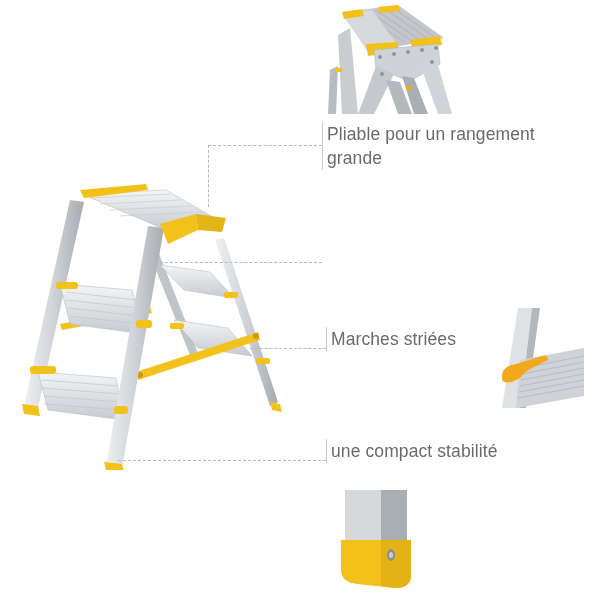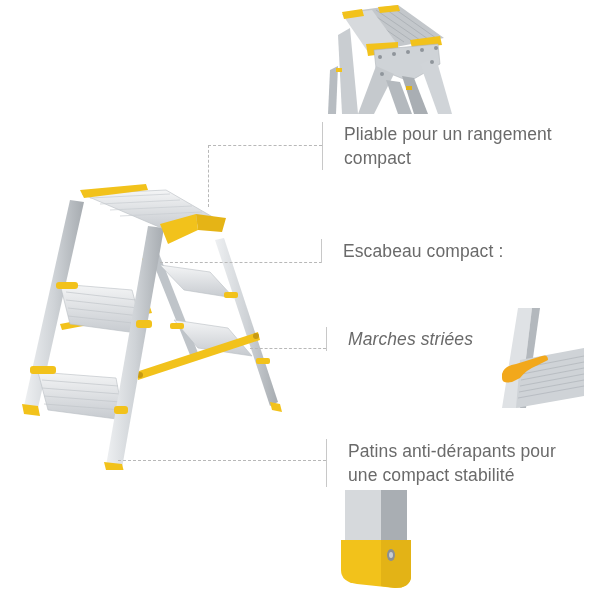--- a/index.html
+++ b/index.html
@@ -1,20 +1,20 @@
 <!DOCTYPE html>
 <html><head>
 <meta charset="utf-8">
 <style>
   html,body{margin:0;padding:0;background:#ffffff;}
   body{width:600px;height:600px;position:relative;overflow:hidden;font-family:"Liberation Sans","DejaVu Sans",sans-serif;}
   .abs{position:absolute;}
   .dash-h{position:absolute;height:0;border-top:1px dashed #b8b8b8;}
   .dash-v{position:absolute;width:0;border-left:1px dashed #b8b8b8;}
-  .callout{position:absolute;border-left:1px solid #c8c8c8;padding-left:21px;color:#6a6a6a;font-size:17.5px;line-height:24px;letter-spacing:0.1px;}
+  .callout{position:absolute;border-left:1px solid #c8c8c8;padding-left:4px;color:#6a6a6a;font-size:17.5px;line-height:24px;letter-spacing:0.1px;}
   .callout span{display:block;white-space:nowrap;}
   svg{display:block;}
 </style>
 </head>
 <body>
 
 <div class="abs" style="left:328px;top:0;width:124px;height:114px;">
   <svg width="124" height="114" viewBox="0 0 124 114">
 
     <polygon points="10,35 22,28 30,114 14,114" fill="#c9cdd1"></polygon>
@@ -131,30 +131,28 @@
 </div>
 
 <div class="dash-v" style="left:208px;top:145px;height:62px;"></div>
 <div class="dash-h" style="left:208px;top:145px;width:114px;"></div>
 <div class="dash-h" style="left:160px;top:262px;width:162px;"></div>
 <div class="dash-h" style="left:250px;top:348px;width:76px;"></div>
 <div class="dash-h" style="left:118px;top:460px;width:208px;"></div>
 
 <div class="callout" style="left:322px;top:122px;">
   <span>Pliable pour un rangement</span>
-  <span>compact</span>
+  <span>grande</span>
 </div>
 <div class="callout" style="left:321px;top:239px;">
-  <span>Escabeau compact :</span>
 </div>
-<div class="callout" style="left:326px;top:327px;font-style:italic;">
+<div class="callout" style="left:326px;top:327px;">
   <span>Marches striées</span>
 </div>
 <div class="callout" style="left:326px;top:439px;">
-  <span>Patins anti-dérapants pour</span>
   <span>une compact stabilité</span>
 </div>
 
 <div class="abs" style="left:492px;top:308px;width:92px;height:100px;">
   <svg width="92" height="100" viewBox="0 0 92 100">
     <polygon points="26,0 40,0 28,100 10,100" fill="#dfe2e5"></polygon>
     <polygon points="40,0 48,0 34,100 28,100" fill="#b3b8bd"></polygon>
     <polygon points="28,52 92,40 92,88 24,100" fill="#cfd3d7"></polygon>
     <g stroke="#b2b7bc" stroke-width="0.8">
       <line x1="30" y1="60" x2="92" y2="48"></line>

